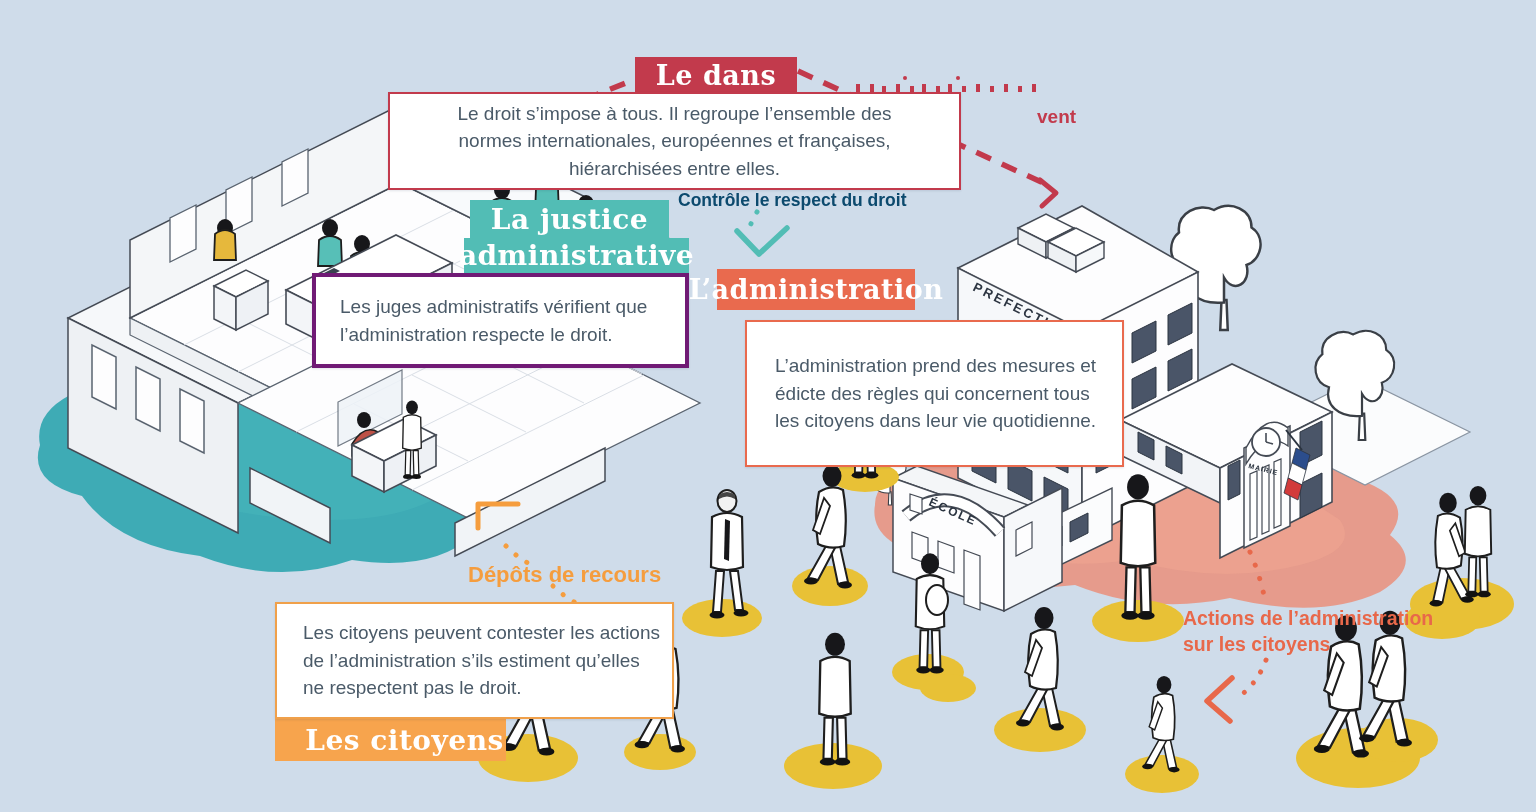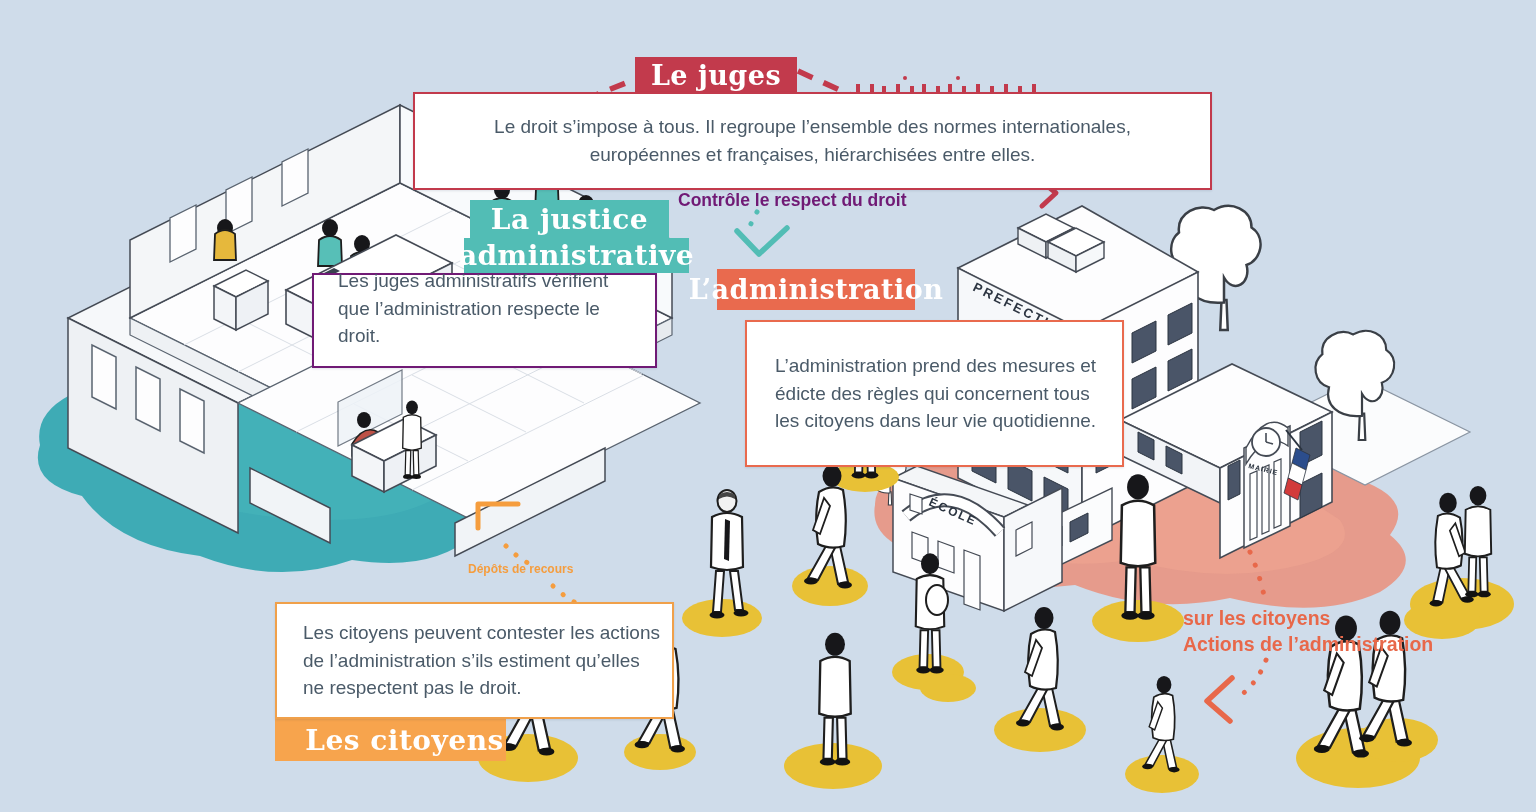--- a/index.html
+++ b/index.html
@@ -355,60 +355,60 @@
       <path d="M553,586 Q568,600 584,607" stroke-width="5" stroke-dasharray="0.1 13"></path>
     </g>
     <g stroke="#e8684a" fill="none" stroke-linecap="round">
       <path d="M1250,552 Q1260,575 1265,600" stroke-width="5" stroke-dasharray="0.1 14"></path>
       <path d="M1266,660 Q1258,682 1240,696" stroke-width="5" stroke-dasharray="0.1 13"></path>
       <polyline points="1232,678 1207,701 1230,721" stroke-width="5.5" stroke-linejoin="round"></polyline>
     </g>
   </svg>
 
   <div class="banner" style="left:635px;top:57px;width:162px;height:37px;background:#c23a4c;font-size:27px;">
-    <span>Le juges</span>
+    <span>Le dans</span>
   </div>
 
   <div class="lbl" style="left:1037px;top:106px;font-size:19px;color:#c23a4c;z-index:8;">vent</div>
 
-  <div class="infobox" style="left:388px;top:92px;width:799px;height:98px;border:2px solid #c23a4c;z-index:9;
-              display:flex;align-items:center;justify-content:center;text-align:center;padding:12px 38px;margin-left:25px;">
+  <div class="infobox" style="left:388px;top:92px;width:573px;height:98px;border:2px solid #c23a4c;z-index:9;
+              display:flex;align-items:center;justify-content:center;text-align:center;padding:12px 38px;">
     <span>Le droit s’impose à tous. Il regroupe l’ensemble des normes internationales, européennes et françaises, hiérarchisées entre elles.</span>
   </div>
 
-  <div class="lbl" style="left:678px;top:190px;font-size:17.5px;color:#701a75;">Contrôle le respect du droit</div>
+  <div class="lbl" style="left:678px;top:190px;font-size:17.5px;color:#0c4a6e;">Contrôle le respect du droit</div>
 
   <div class="banner" style="left:432px;top:200px;width:199px;height:38px;background:#52bdb5;font-size:28px;margin-left:38px;">
     <span>La justice</span>
   </div>
   <div class="banner" style="left:464px;top:238px;width:225px;height:35px;background:#52bdb5;font-size:28px;">
     <span>administrative</span>
   </div>
-  <div class="infobox" style="left:312px;top:273px;width:345px;height:95px;border:2px solid #701a75;
-              display:flex;align-items:flex-end;padding:16px 10px 16px 24px;">
+  <div class="infobox" style="left:312px;top:273px;width:377px;height:95px;border:4px solid #701a75;
+              display:flex;align-items:flex-start;padding:16px 10px 16px 24px;">
     <span>Les juges administratifs vérifient que l’administration respecte le droit.</span>
   </div>
 
   <div class="banner" style="left:717px;top:269px;width:198px;height:41px;background:#e96a4e;font-size:27px;">
     <span>L’administration</span>
   </div>
   <div class="infobox" style="left:745px;top:320px;width:379px;height:147px;border:2px solid #e96a4e;
               display:flex;align-items:center;padding:18px 20px 18px 28px;">
     <span>L’administration prend des mesures et édicte des règles qui concernent tous les citoyens dans leur vie quotidienne.</span>
   </div>
 
-  <div class="lbl" style="left:468px;top:562px;font-size:12px;color:#f59d3e;">Dépôts de recours</div>
+  <div class="lbl" style="left:468px;top:562px;font-size:22px;color:#f59d3e;">Dépôts de recours</div>
 
   <div class="infobox" style="left:275px;top:602px;width:399px;height:117px;border:2px solid #f0a04a;
               display:flex;align-items:center;padding:16px 8px 16px 26px;">
     <span>Les citoyens peuvent contester les actions de l’administration s’ils estiment qu’elles ne respectent pas le droit.</span>
   </div>
   <div class="banner" style="left:275px;top:719px;width:231px;height:42px;background:#f7a44d;font-size:28px;
               justify-content:center;padding-left:28px;">
     <span>Les citoyens</span>
   </div>
 
   <div class="lbl" style="left:1183px;top:605px;font-size:19.5px;color:#e8684a;line-height:1.35;">
+    <div>Actions de l’administration</div>
     <div>sur les citoyens</div>
-    <div>Actions de l’administration</div>
   </div>
 
 </div>
 
 </body></html>

